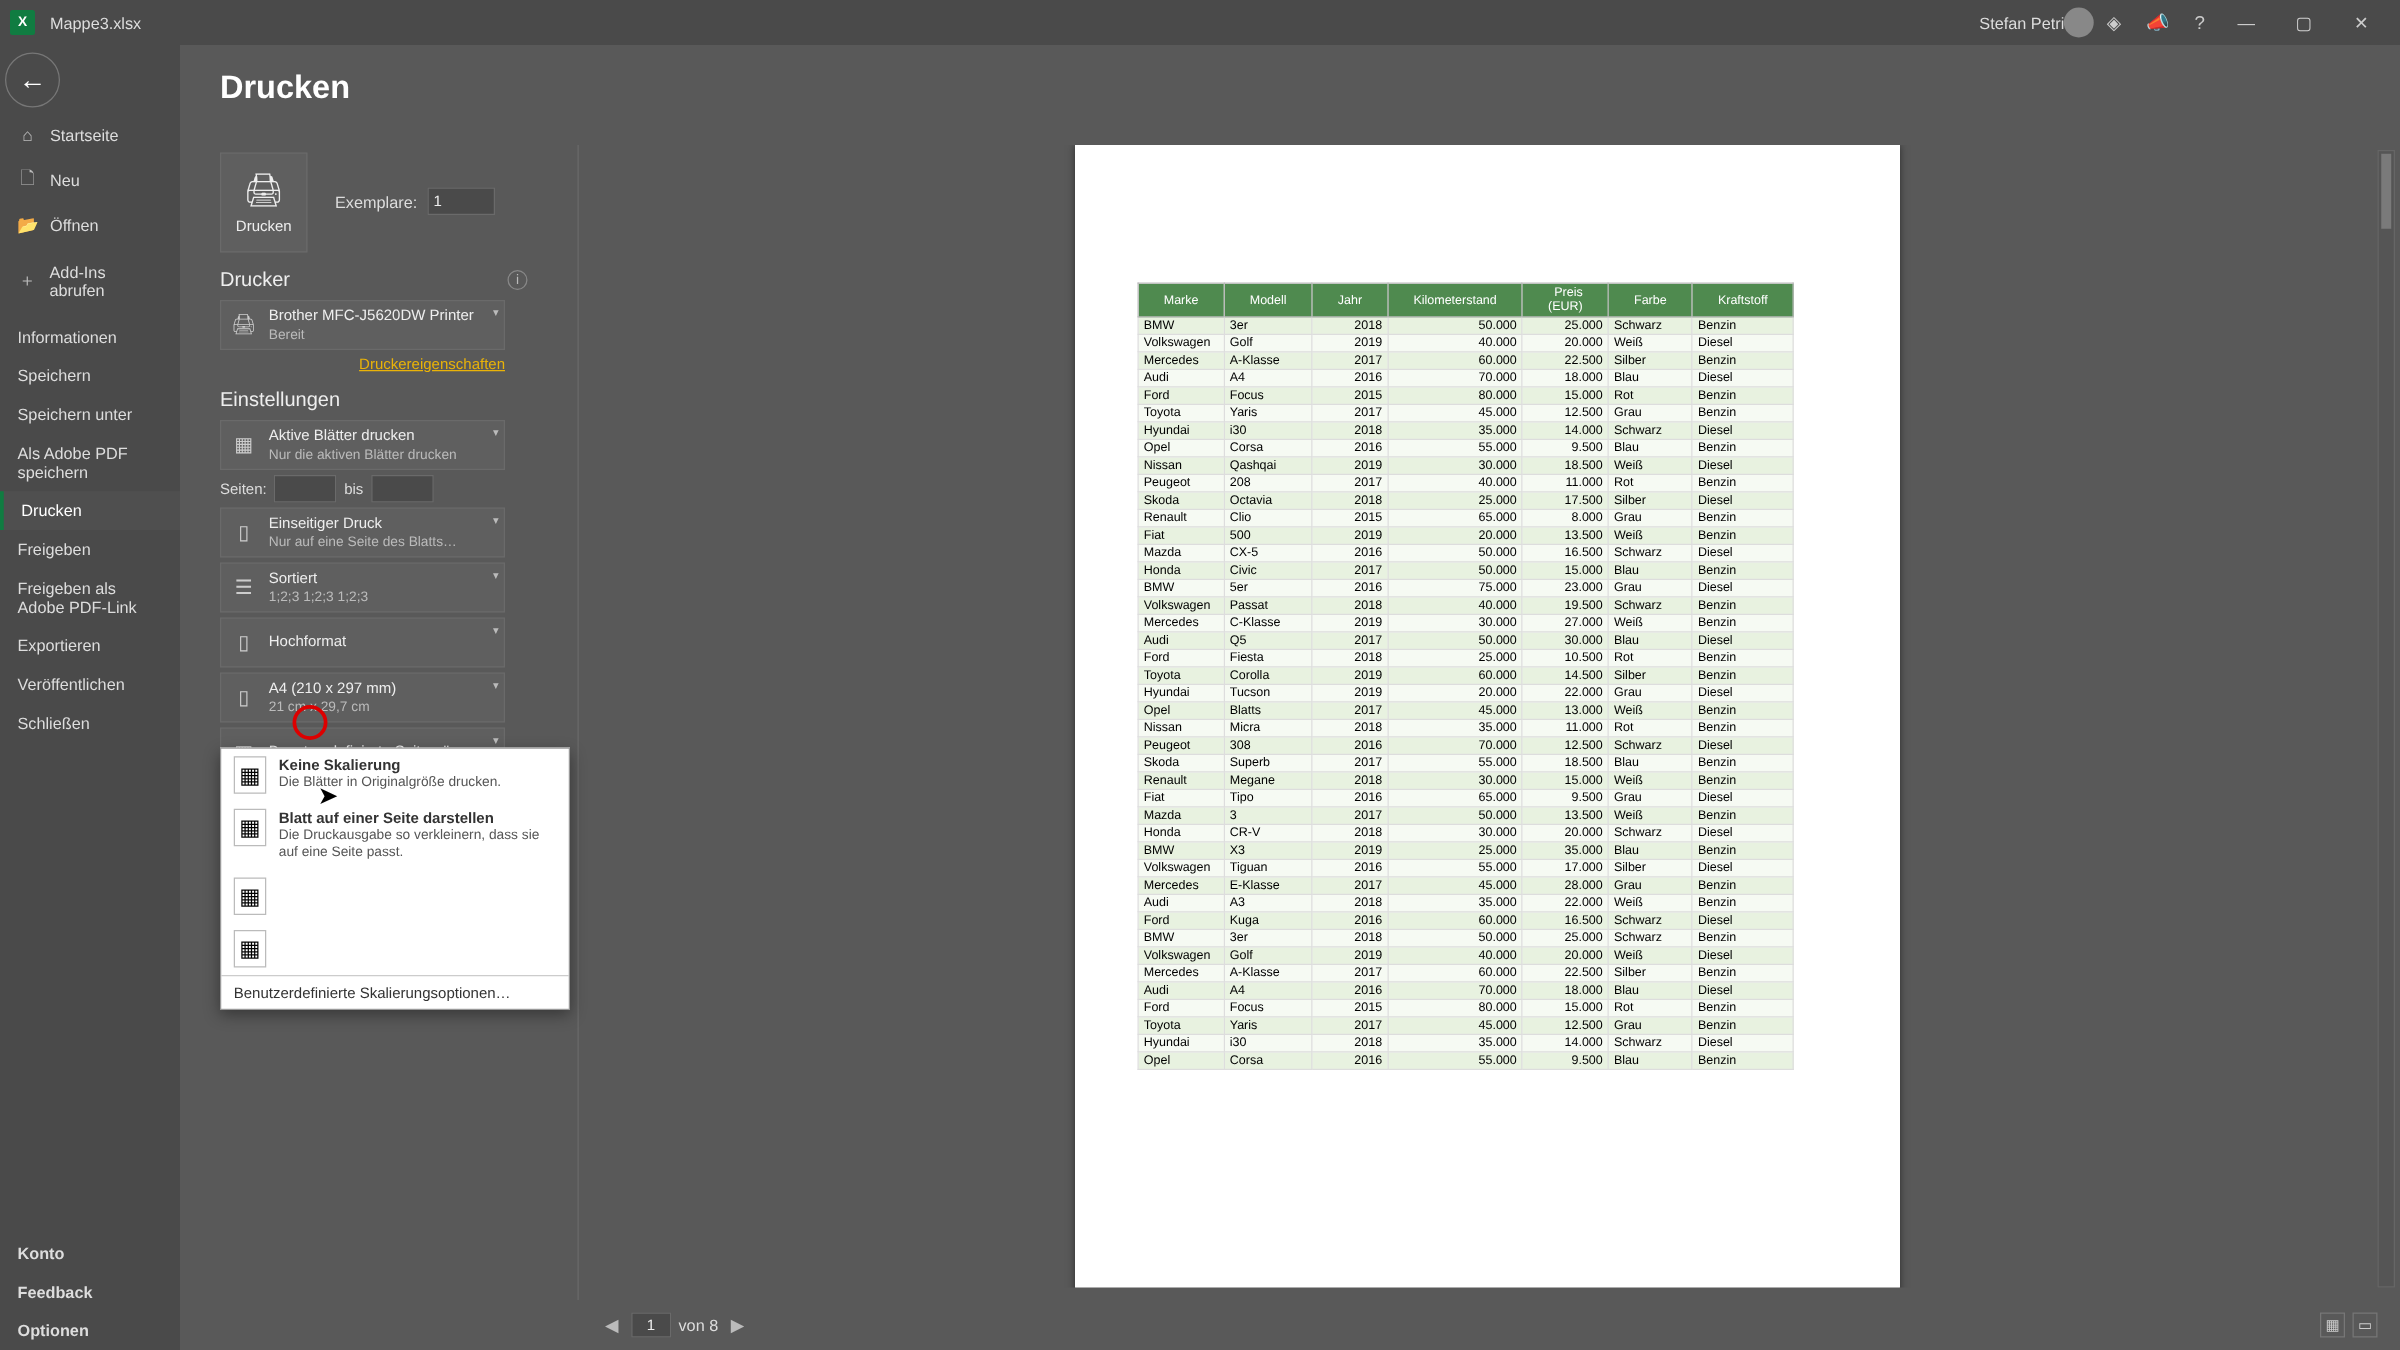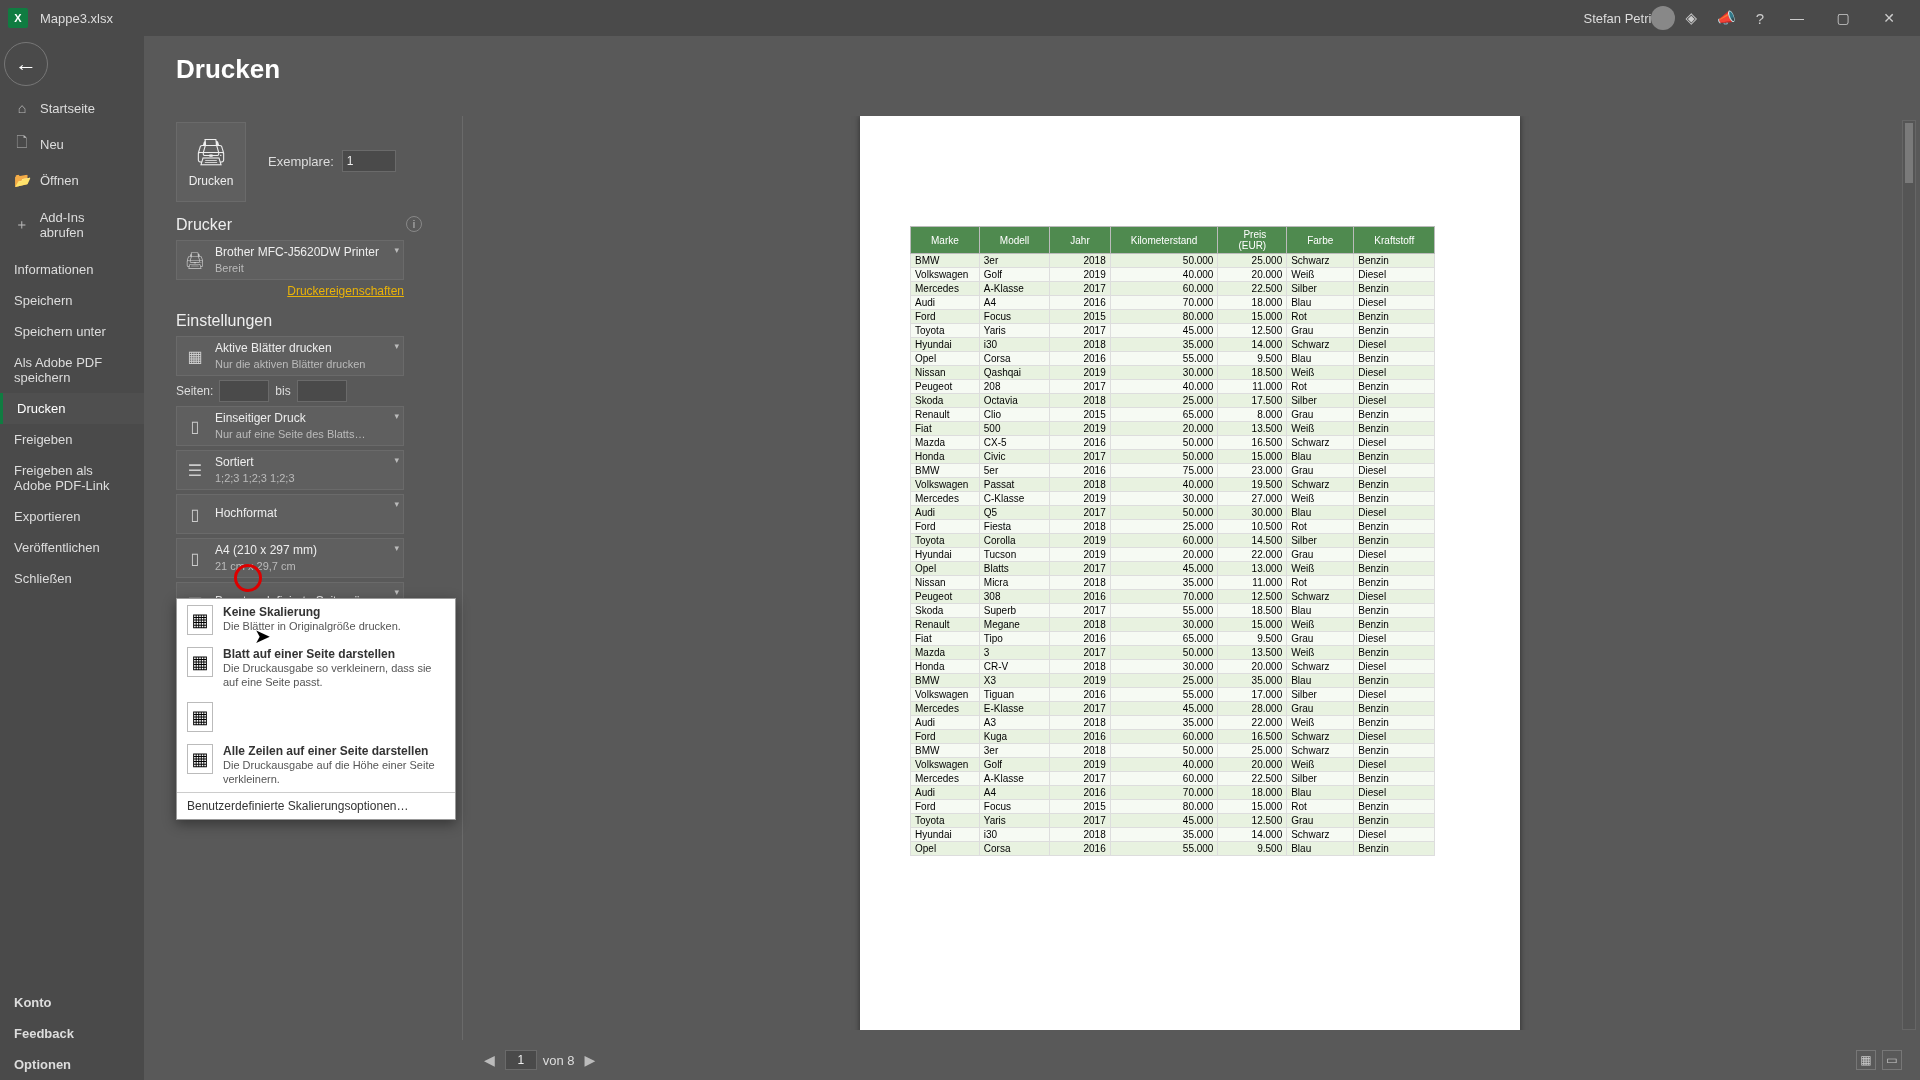--- a/index.html
+++ b/index.html
@@ -268,24 +268,20 @@
             <div class="fly-text">
               <div class="fly-title">Blatt auf einer Seite darstellen</div>
               <div class="fly-sub">Die Druckausgabe so verkleinern, dass sie auf eine Seite passt.</div>
             </div>
           </div>
           <div class="fly-item">
             <div class="fly-icon">▦</div>
           </div>
           <div class="fly-item">
             <div class="fly-icon">▦</div>
-            <div class="fly-text">
-              <div class="fly-title">Alle Zeilen auf einer Seite darstellen</div>
-              <div class="fly-sub">Die Druckausgabe auf die Höhe einer Seite verkleinern.</div>
-            </div>
           </div>
           <div class="fly-footer">Benutzerdefinierte Skalierungsoptionen…</div>
         </div>
       </div>
     </div>
 
     <div class="preview-wrap">
       <div class="page">
         <table class="data" id="data-table">
             <tbody>

